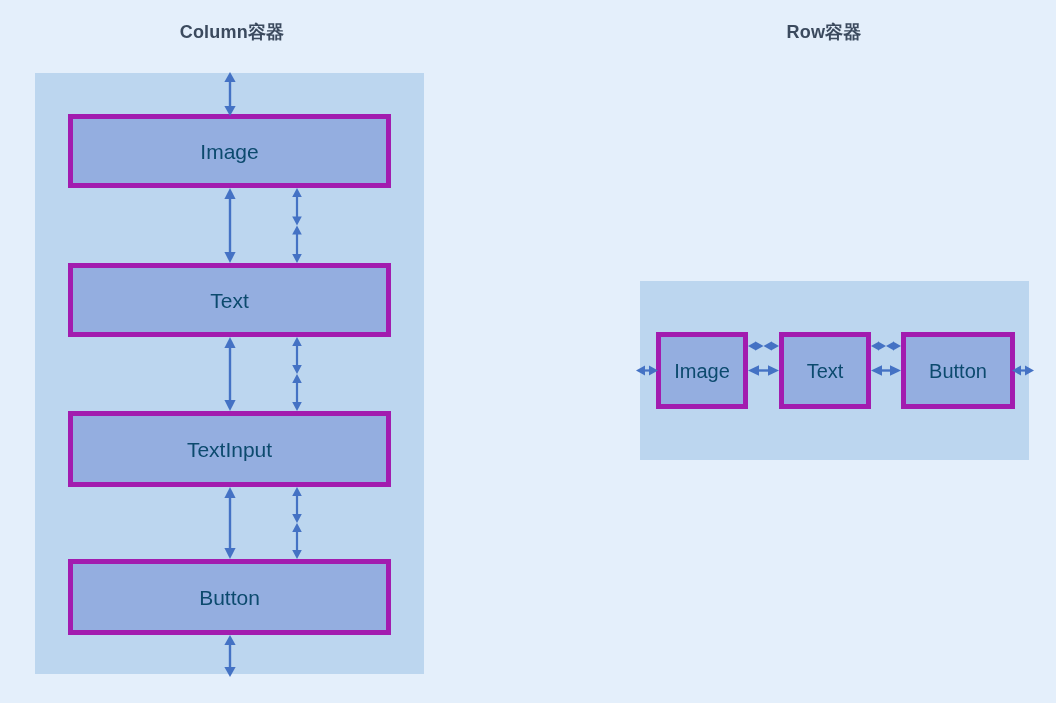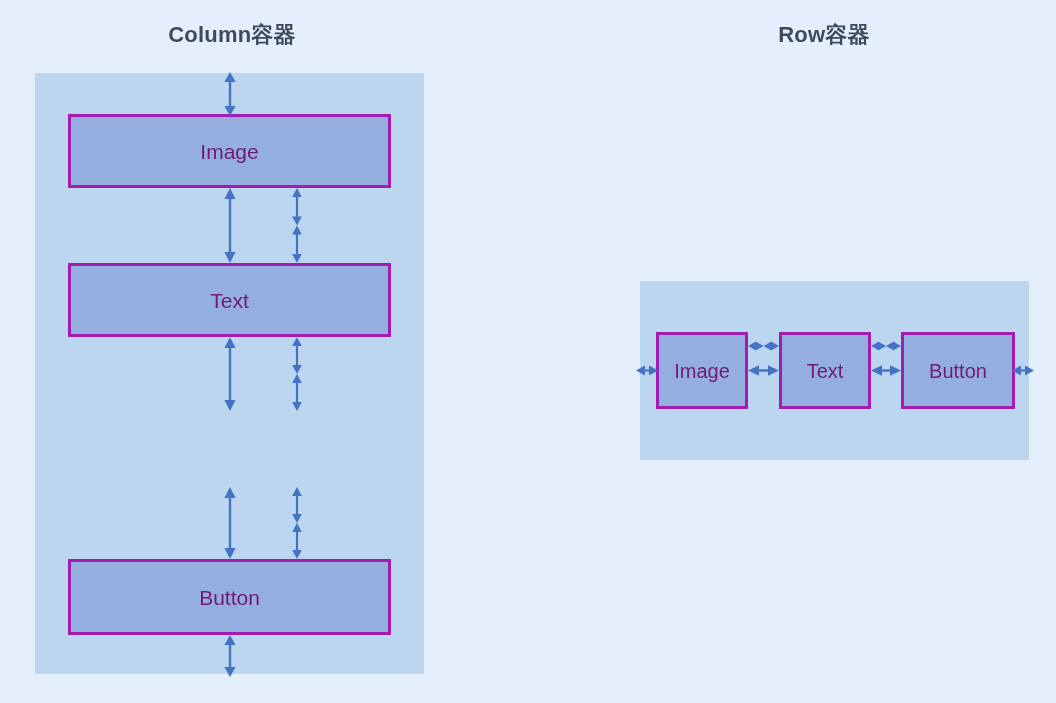--- a/index.html
+++ b/index.html
@@ -15,21 +15,21 @@
     position: relative;
   }
   .canvas {
     position: absolute;
     inset: 0;
   }
 
   
   .panel-title {
     position: absolute;
-    font-size: 22px;
+    font-size: 18px;
     font-weight: bold;
     color: #3b4a5e;
     letter-spacing: 0.2px;
     white-space: nowrap;
     text-align: center;
     transform: translateX(-50%);
   }
   #title-column { left: 232px; top: 20px; }
   #title-row    { left: 824px; top: 20px; }
 
@@ -48,23 +48,23 @@
     left: 640px;
     top: 281px;
     width: 389px;
     height: 179px;
   }
 
   
   .child-box {
     position: absolute;
     background: #94aee0;
-    border: 3px solid #a21caf;
+    border: 5px solid #a21caf;
     box-sizing: border-box;
-    color: #701a75;
+    color: #0c4a6e;
     font-size: 21px;
     display: flex;
     align-items: center;
     justify-content: center;
     line-height: 1;
   }
   .child-box.small { font-size: 20px; }
 
   
   #col-child-0 { left: 68px; top: 114px; width: 323px; height: 74px; }
@@ -92,20 +92,21 @@
   <div class="panel-title" id="title-column">Column容器</div>
 
   <div class="panel-title" id="title-row">Row容器</div>
 
   <div class="container-box" id="column-container"></div>
 
   <div class="child-box" id="col-child-0">Image</div>
 
   <div class="child-box" id="col-child-1">Text</div>
 
+  <div class="child-box" id="col-child-2">TextInput</div>
 
   <div class="child-box" id="col-child-3">Button</div>
 
   <div class="arrow" style="left:221px; top:72px;">
     <svg width="18" height="44" viewBox="0 0 18 44">
       <line x1="9" y1="6" x2="9" y2="38" stroke="#4472c4" stroke-width="2.4"></line>
       <polygon points="9,0 3.4,10 14.6,10" fill="#4472c4"></polygon>
       <polygon points="9,44 3.4,34 14.6,34" fill="#4472c4"></polygon>
     </svg>
   </div>

